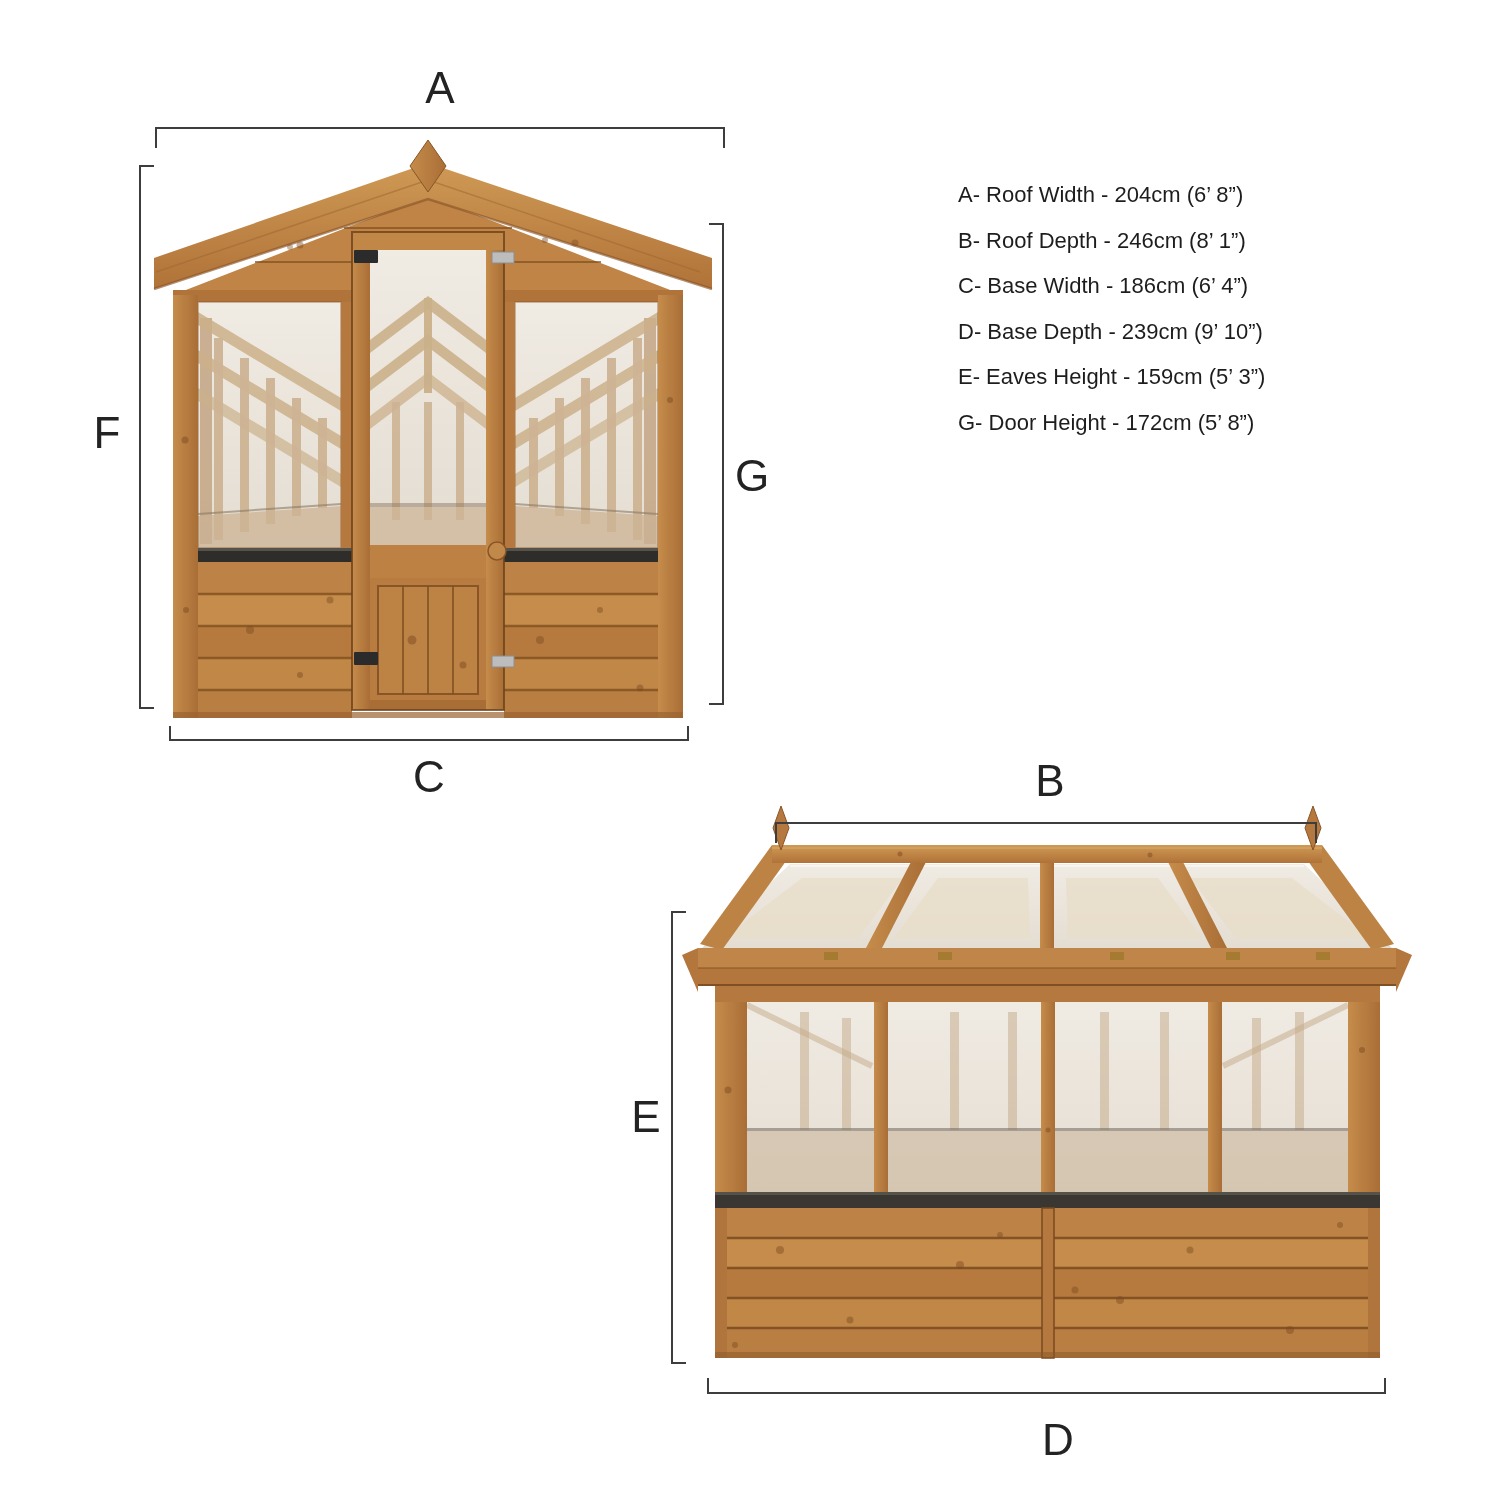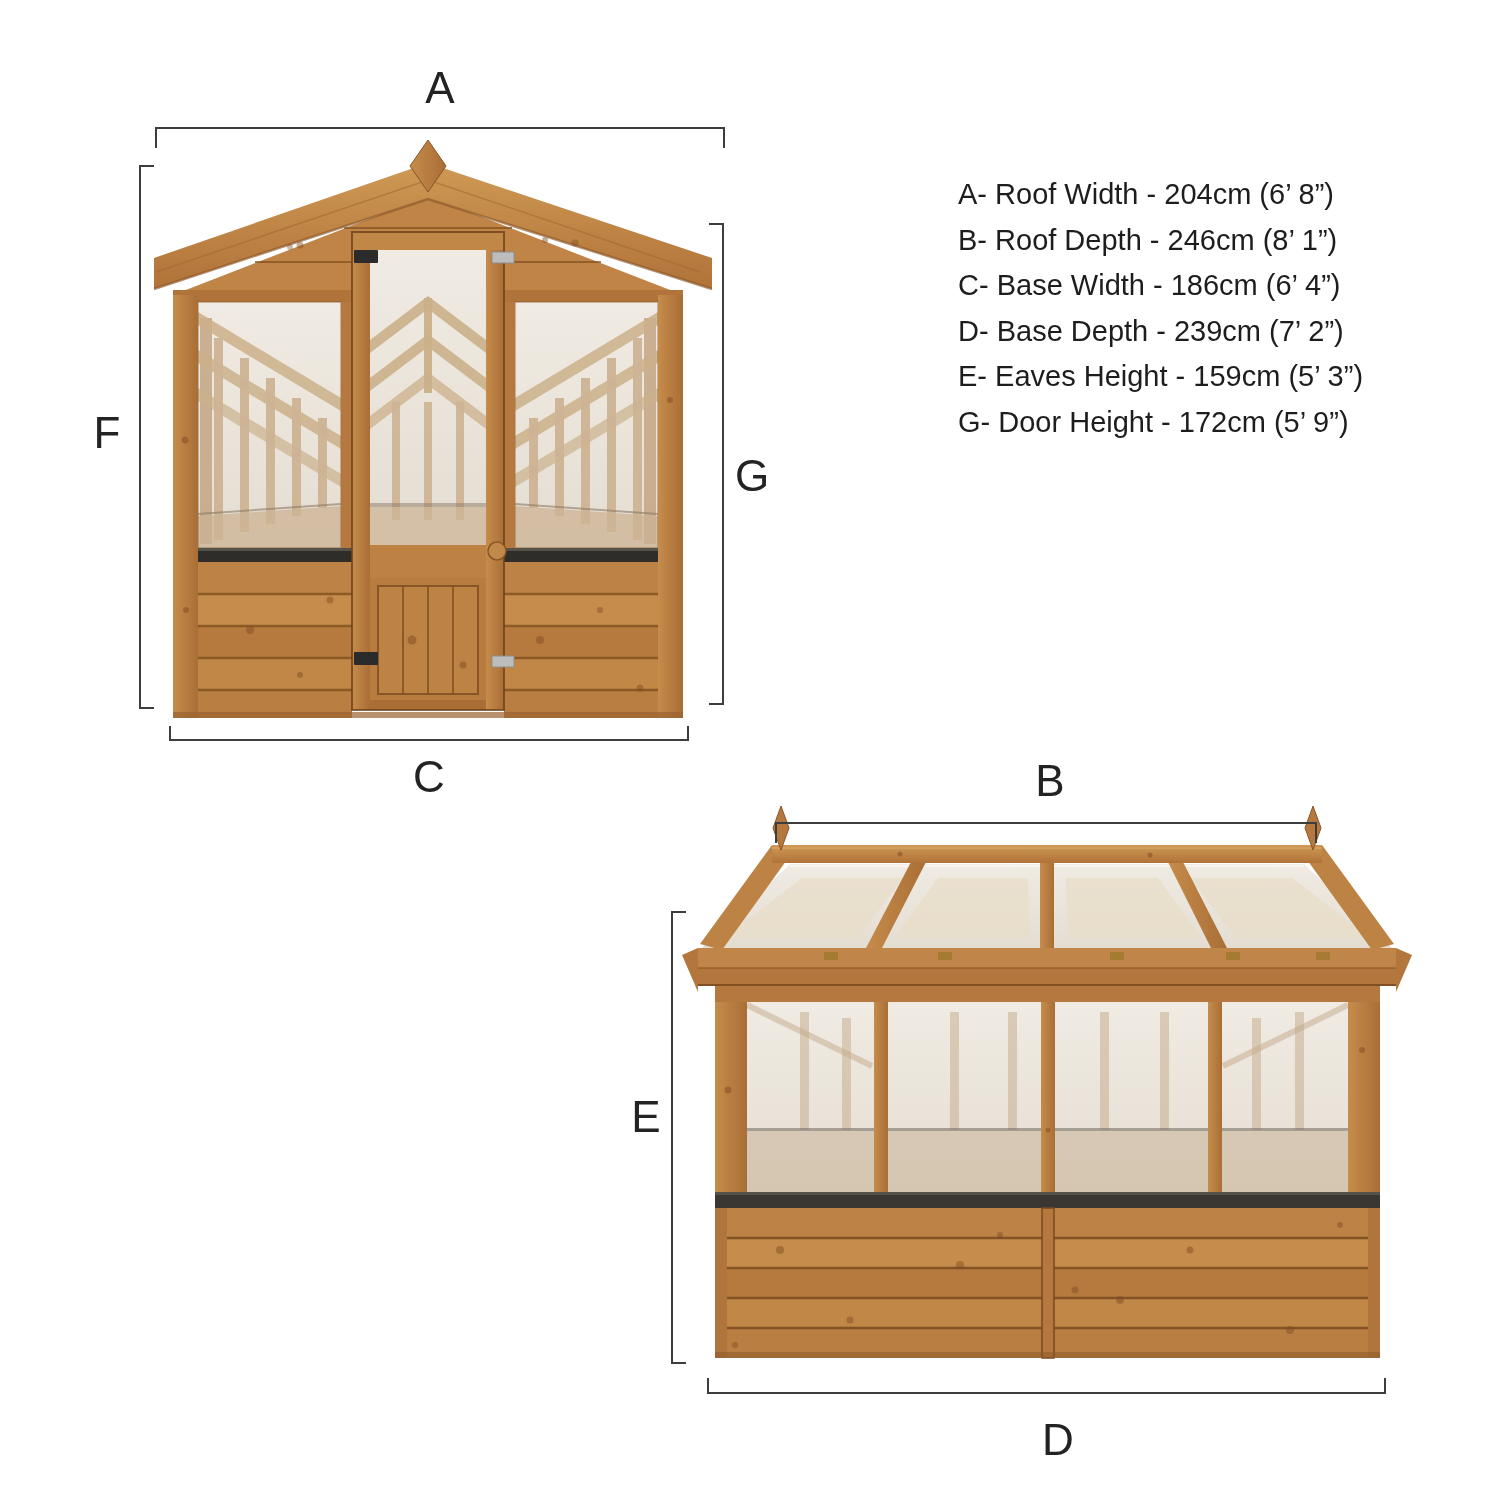--- a/index.html
+++ b/index.html
@@ -1,21 +1,21 @@
 <!DOCTYPE html>
 <html><head>
 <meta charset="utf-8">
 <style>
   html,body{margin:0;padding:0;background:#ffffff;}
   #canvas{position:relative;width:1500px;height:1500px;background:#ffffff;overflow:hidden;
           font-family:"Liberation Sans",sans-serif;}
   #drawing{position:absolute;left:0;top:0;}
   .dim-label{position:absolute;transform:translate(-50%,-50%);font-size:44px;line-height:1;
              color:#232323;font-family:"Liberation Sans",sans-serif;}
-  .legend{position:absolute;left:958px;top:172px;color:#1d1d1d;font-size:29px;
+  .legend{position:absolute;left:958px;top:172px;color:#1d1d1d;font-size:22px;
           line-height:45.5px;white-space:nowrap;font-family:"Liberation Sans",sans-serif;}
 </style>
 </head>
 <body>
 
 <div id="canvas">
 
 <svg id="drawing" width="1500" height="1500" viewBox="0 0 1500 1500" xmlns="http://www.w3.org/2000/svg">
   <defs>
     <linearGradient id="gWood" x1="0" y1="0" x2="0" y2="1">
@@ -327,18 +327,18 @@
   <div class="dim-label" style="left:752px;top:476px">G</div>
   <div class="dim-label" style="left:429px;top:777px">C</div>
   <div class="dim-label" style="left:1050px;top:781px">B</div>
   <div class="dim-label" style="left:646px;top:1117px">E</div>
   <div class="dim-label" style="left:1058px;top:1440px">D</div>
 
   <div class="legend">
     <div>A- Roof Width - 204cm (6’ 8”)</div>
     <div>B- Roof Depth - 246cm (8’ 1”)</div>
     <div>C- Base Width - 186cm (6’ 4”)</div>
-    <div>D- Base Depth - 239cm (7’ 2”)</div>
+    <div>D- Base Depth - 239cm (9’ 10”)</div>
     <div>E- Eaves Height - 159cm (5’ 3”)</div>
-    <div>G- Door Height - 172cm (5’ 9”)</div>
+    <div>G- Door Height - 172cm (5’ 8”)</div>
   </div>
 
 </div>
 
 </body></html>

